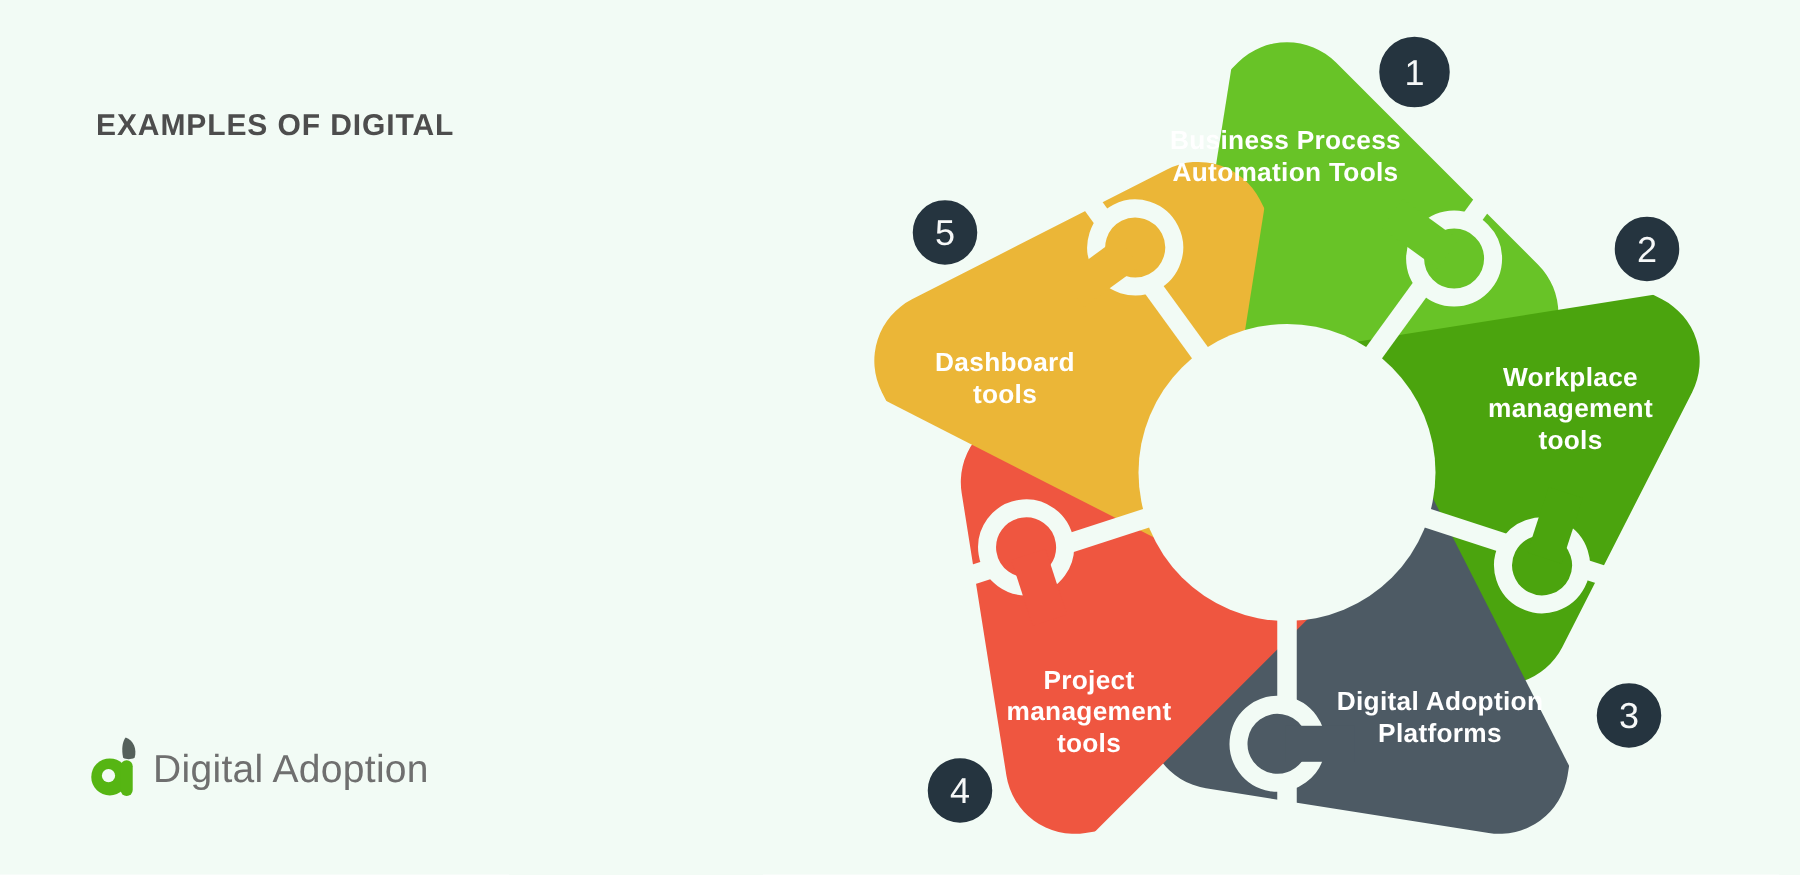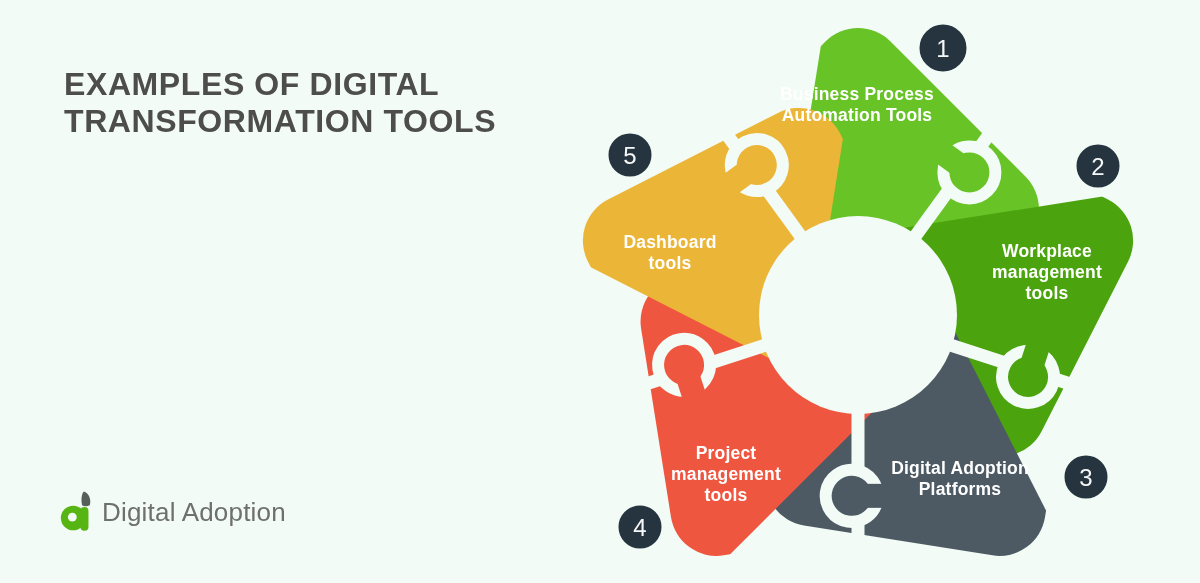--- a/index.html
+++ b/index.html
@@ -8,21 +8,21 @@
     position: relative;
     width: 1200px;
     height: 583px;
     background: #f2fbf5;
     overflow: hidden;
   }
   .title {
     position: absolute;
     left: 64px;
     top: 66px;
-    font-size: 32px;
+    font-size: 20px;
     font-weight: bold;
     letter-spacing: 0.6px;
     line-height: 37px;
     color: #4d4d4d;
   }
   .puzzle-svg {
     position: absolute;
     left: 0; top: 0;
     width: 1200px;
     height: 583px;
@@ -51,21 +51,20 @@
     fill: #f6f8f8;
   }
 </style>
 </head>
 <body>
 
 <div class="canvas">
 
   <div class="title">
     <div>EXAMPLES OF DIGITAL</div>
-    <div>TRANSFORMATION TOOLS</div>
   </div>
 
   <svg class="puzzle-svg" id="puzzle" viewBox="0 0 1200 583" xmlns="http://www.w3.org/2000/svg">
       <defs>
         <clipPath id="sector">
           <path d="M858,315 L564,-90 L858,-205 L1152,-90 Z"></path>
         </clipPath>
       </defs>
       <g transform="rotate(0 858 315)">
         <rect x="716.6" y="67.6" width="282.8" height="282.8" rx="46" fill="#68c327" transform="rotate(45 858 209)" clip-path="url(#sector)"></rect>

